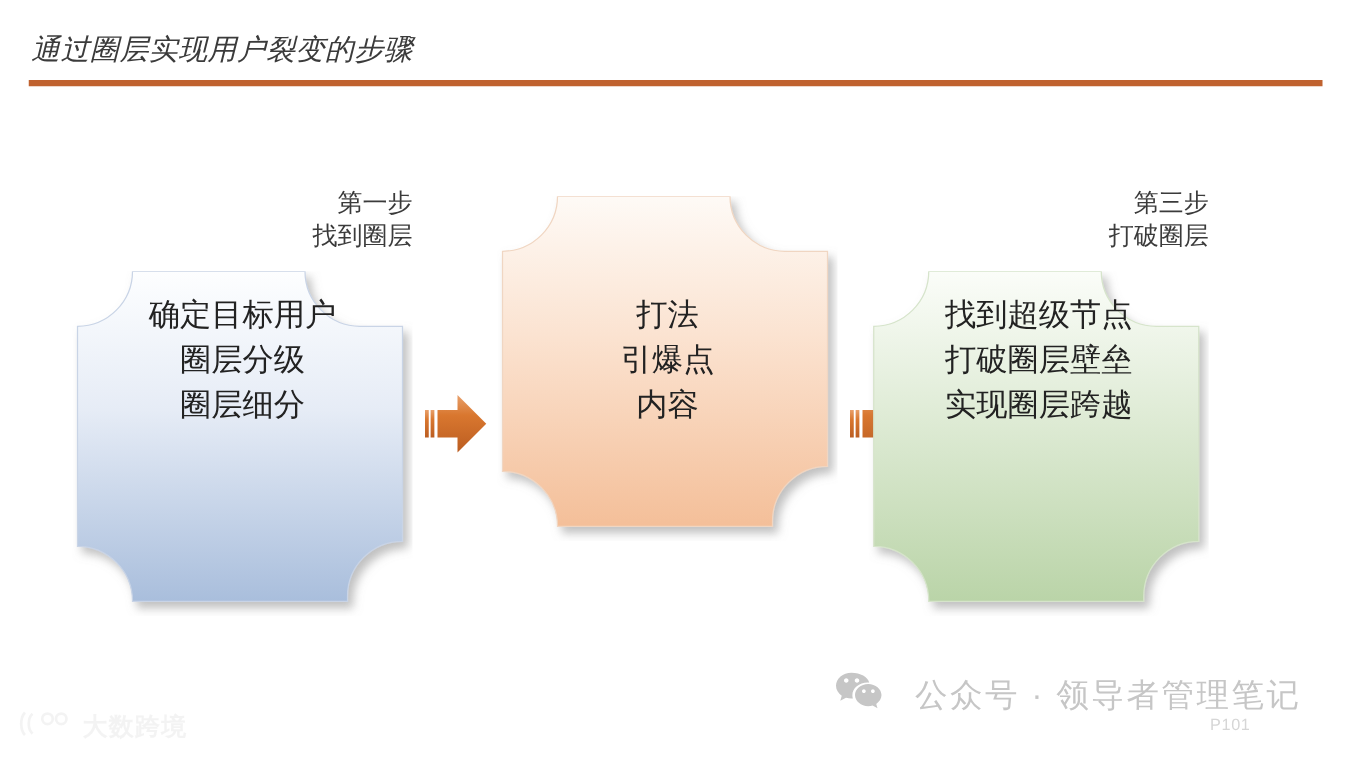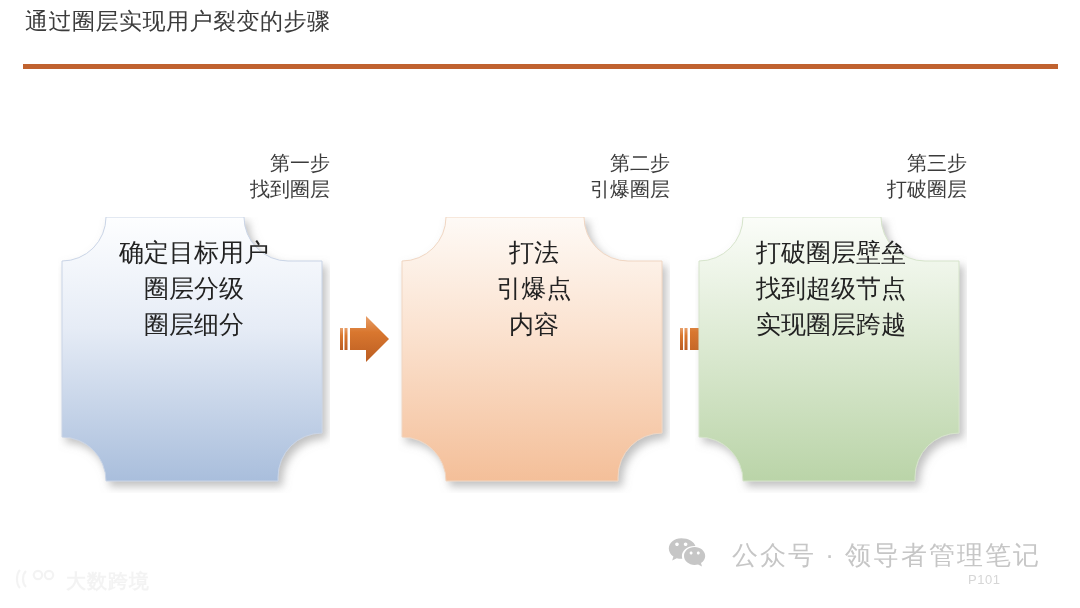--- a/index.html
+++ b/index.html
@@ -13,26 +13,27 @@
     position: relative;
     overflow: hidden;
     font-family: "Liberation Sans", "DejaVu Sans", sans-serif;
     -webkit-font-smoothing: antialiased;
   }
 
   
   #slide-title {
     position: absolute;
     left: 25px;
-    top: 6px;
+    top: 24px;
     font-size: 23px;
     line-height: 30px;
     color: #3b3b3b;
     letter-spacing: 0.5px;
     white-space: nowrap;
+    font-style: italic;
   }
   #title-rule {
     position: absolute;
     left: 23px;
     top: 64px;
     width: 1035px;
     height: 5px;
     background: #c0622f;
   }
 
@@ -196,24 +197,20 @@
           <stop offset="100%" stop-color="#bb5d21"></stop>
         </linearGradient>
       </defs>
       <path d="M 14,16 L 30,16 L 30,4 L 53,27 L 30,50 L 30,38 L 14,38 Z" fill="url(#ag0)"></path>
       <rect x="4" y="16" width="3" height="22" fill="url(#ag0)"></rect>
       <rect x="8.5" y="16" width="3" height="22" fill="url(#ag0)"></rect>
     </svg>
   </div>
 
   <div class="step s1">
-    <div class="step-header">
-      <span class="hl">第二步</span>
-      <span class="hl">引爆圈层</span>
-    </div>
     <div class="step-shape-wrap">
       <svg viewBox="0 0 272 276" xmlns="http://www.w3.org/2000/svg" aria-hidden="true">
         <defs>
           <linearGradient id="g1" x1="0" y1="0" x2="0" y2="1">
             <stop offset="0%" stop-color="#fefaf6"></stop>
             <stop offset="42%" stop-color="#fbe3d1"></stop>
             <stop offset="100%" stop-color="#f4bf99"></stop>
           </linearGradient>
           <filter id="sh1" x="-20%" y="-20%" width="150%" height="150%">
             <feDropShadow dx="4" dy="5" stdDeviation="4" flood-color="#8c8c8c" flood-opacity="0.55"></feDropShadow>
@@ -264,22 +261,22 @@
             <feDropShadow dx="4" dy="5" stdDeviation="4" flood-color="#8c8c8c" flood-opacity="0.55"></feDropShadow>
           </filter>
         </defs>
         <path filter="url(#sh2)" d="M 78,0 L 186,0 A 44,44 0 0 0 230,44 L 264,44 L 264,216
                  A 44,44 0 0 0 220,260 L 220,264 L 48,264
                  A 44,44 0 0 0 4,220 L 4,44
                  A 44,44 0 0 0 48,0 Z" fill="url(#g2)" stroke="#d6e4cb" stroke-width="1"></path>
       </svg>
     </div>
     <div class="step-body">
+      <span class="bl">找到超级节点</span>
       <span class="bl">打破圈层壁垒</span>
-      <span class="bl">找到超级节点</span>
       <span class="bl">实现圈层跨越</span>
     </div>
   </div>
 
 </div>
 
 <div id="wechat-watermark">
   <span>
     <svg width="38" height="32" viewBox="0 0 38 32" xmlns="http://www.w3.org/2000/svg" aria-hidden="true">
       <g fill="#c6c6c6">

